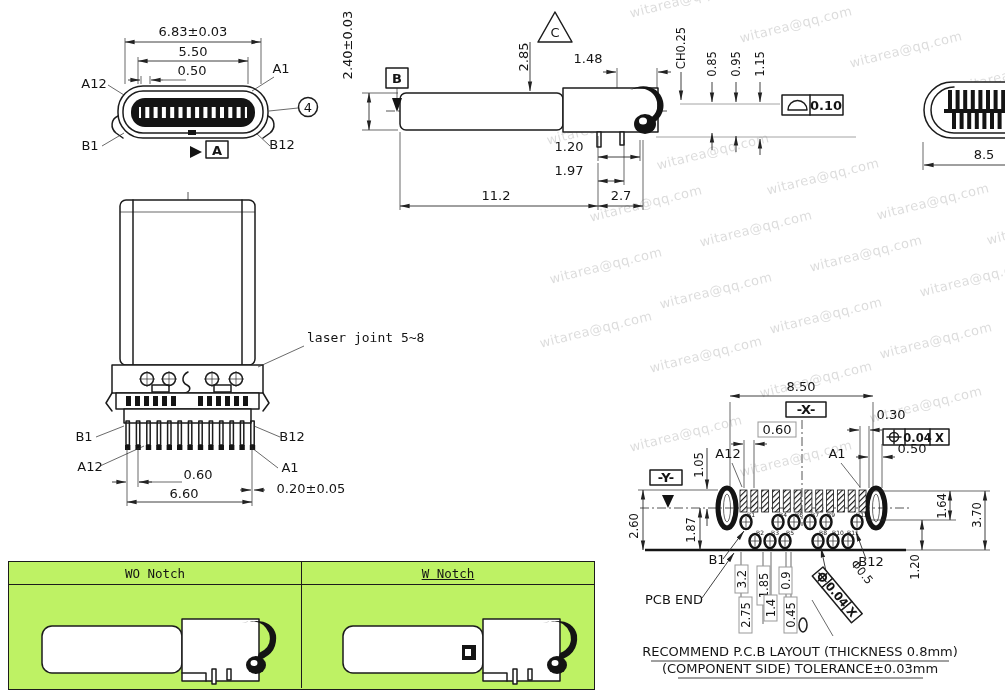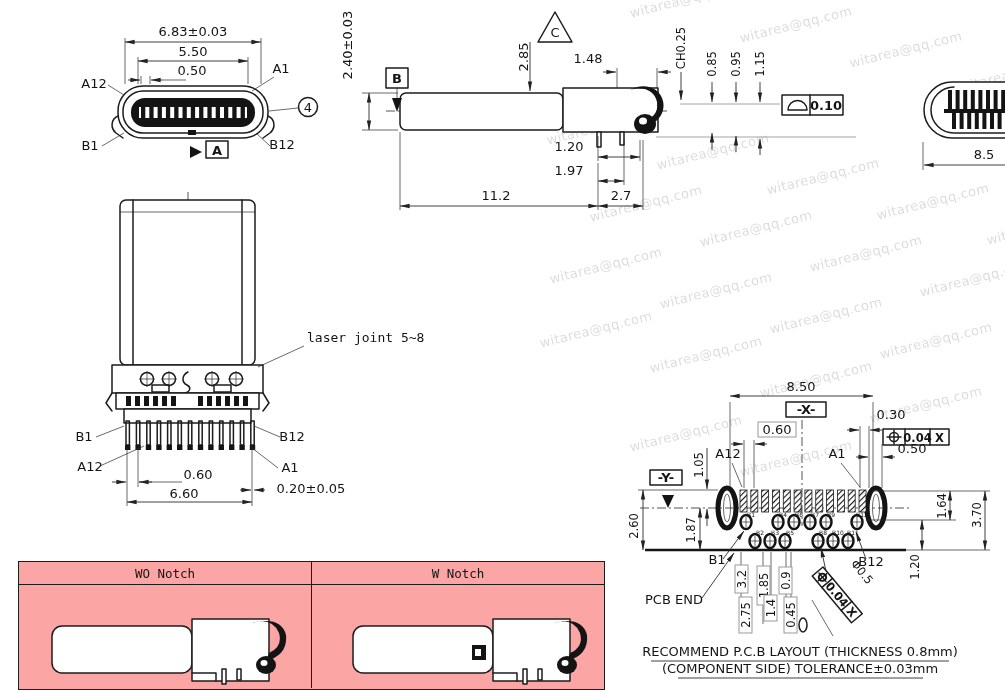--- a/index.html
+++ b/index.html
@@ -16,26 +16,26 @@
   .cl {stroke:#2a2a2a;fill:none;stroke-width:0.8;stroke-dasharray:9 3 2 3;}
   .bx {stroke:#999;fill:#fff;stroke-width:1;}
   text.t   {font-family:"DejaVu Sans",sans-serif;font-size:13px;fill:#141414;text-anchor:middle;}
   text.ts  {font-size:11.5px;}
   text.tb  {font-weight:bold;}
   text.m   {font-family:"DejaVu Sans Mono",monospace;font-size:13px;fill:#141414;text-anchor:start;}
   text.tiny{font-family:"DejaVu Sans",sans-serif;font-size:6px;fill:#141414;text-anchor:middle;}
   .wm{position:absolute;color:rgba(40,40,40,0.16);font-size:13px;letter-spacing:.4px;
       transform:rotate(-14deg);transform-origin:left top;white-space:nowrap;pointer-events:none;}
   
-  #notch-table{position:absolute;left:18px;top:561px;width:585px;height:127px;
-               border:1.6px solid #1c1c1c;background:#fca5a5;}
+  #notch-table{position:absolute;left:8px;top:561px;width:585px;height:127px;
+               border:1.6px solid #1c1c1c;background:#bef264;}
   #notch-table .hdr{display:flex;height:22px;border-bottom:1.6px solid #1c1c1c;}
   #notch-table .hdr div{flex:1;display:flex;align-items:center;justify-content:center;
       font-family:"DejaVu Sans Mono",monospace;font-size:12.5px;color:#141414;}
-  #notch-table .hdr div:last-child{border-left:1.6px solid #1c1c1c;}
+  #notch-table .hdr div:last-child{border-left:1.6px solid #1c1c1c;text-decoration:underline;}
   #notch-table .cells{display:flex;height:103px;}
   #notch-table .cells .cell{flex:1;position:relative;}
   #notch-table .cells .cell:last-child{border-left:1.6px solid #1c1c1c;}
   #notch-table .cell svg{position:absolute;left:0;top:0;}
 </style>
 </head>
 <body>
 
 <div id="stage">
 

